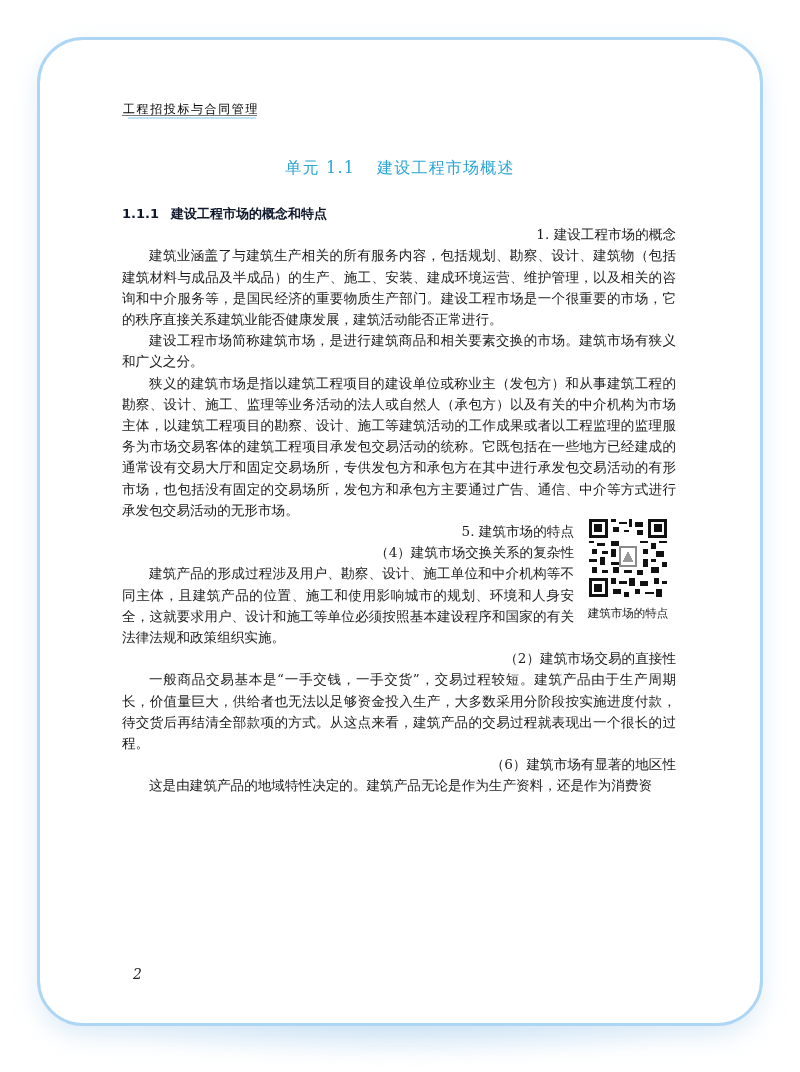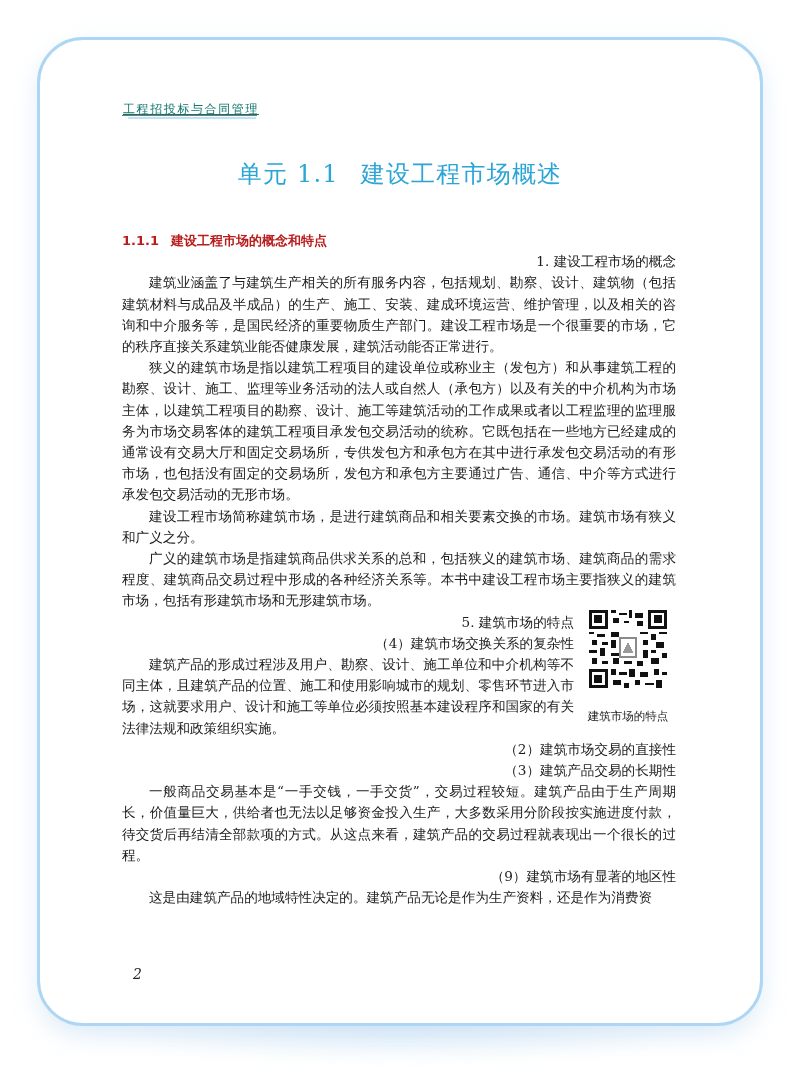--- a/index.html
+++ b/index.html
@@ -15,49 +15,48 @@
     filter:blur(6px);
   }
   .card {
     position:absolute; left:37px; top:37px; width:720px; height:983px;
     border:3px solid #acd6f3; border-radius:46px;
     background:#ffffff;
     box-shadow:0 10px 24px rgba(170,205,235,0.35);
   }
   .running-head {
     position:absolute; left:123px; top:101px;
-    font-size:12px; letter-spacing:1.6px; color:#0f766e;
+    font-size:12px; letter-spacing:1.6px; color:#000000;
     font-family:"DejaVu Serif","Liberation Serif",serif;
-    text-decoration:underline;
   }
   .rh-line-gray { position:absolute; left:122px; top:115px; width:135px; height:1px; background:#777; }
   .rh-line-blue { position:absolute; left:128px; top:117px; width:128px; height:2px; background:#bfe3f5; }
   .unit-title {
     position:absolute; left:0; width:800px; top:158px; text-align:center;
-    font-size:24px; color:#2aa5d6; letter-spacing:1.2px;
+    font-size:16px; color:#2aa5d6; letter-spacing:1.2px;
   }
   .unit-title .num { margin-right:22px; }
   .content {
     position:absolute; left:122px; top:203px; width:554px;
     font-size:13.6px; line-height:21.2px; color:#1c1c1c;
   }
-  .sec-h { color:#b91c1c; font-weight:bold; font-family:"DejaVu Sans","Liberation Sans",sans-serif; font-size:13px;margin-top:27px; }
+  .sec-h { color:#0f172a; font-weight:bold; font-family:"DejaVu Sans","Liberation Sans",sans-serif; font-size:13px; }
   .sec-h .n { margin-right:12px; }
   .sub { padding-left:27px;text-align:right; }
   .para { text-indent:27px; text-align:justify; text-align-last:left; }
   .float-wrap { position:relative; }
   .qr-block {
     float:right; width:96px; margin-left:6px; margin-top:-2px; text-align:center;
   }
   .qr {
     width:78px; height:78px; margin:0 auto; position:relative;
     background:#fff;
   }
   .qr svg { width:78px; height:78px; display:block; }
-  .qr-caption { font-size:11.5px; line-height:16px; margin-top:20px; white-space:nowrap; }
+  .qr-caption { font-size:11.5px; line-height:16px; margin-top:8px; white-space:nowrap; }
   .page-num {
     position:absolute; left:133px; top:966px; font-style:italic; font-size:14px; color:#222;
   }
 </style>
 </head>
 <body>
 
 <div class="glow"></div>
 
 <div class="card"></div>
@@ -69,23 +68,22 @@
 <div class="unit-title">
   <span class="num">单元 1.1</span><span>建设工程市场概述</span>
 </div>
 
 <div class="content">
   <div class="sec-h">
     <span class="n">1.1.1</span><span>建设工程市场的概念和特点</span>
   </div>
   <div class="sub">1. 建设工程市场的概念</div>
   <div class="para">建筑业涵盖了与建筑生产相关的所有服务内容，包括规划、勘察、设计、建筑物（包括建筑材料与成品及半成品）的生产、施工、安装、建成环境运营、维护管理，以及相关的咨询和中介服务等，是国民经济的重要物质生产部门。建设工程市场是一个很重要的市场，它的秩序直接关系建筑业能否健康发展，建筑活动能否正常进行。</div>
+  <div class="para">建设工程市场简称建筑市场，是进行建筑商品和相关要素交换的市场。建筑市场有狭义和广义之分。</div>
   <div class="para">狭义的建筑市场是指以建筑工程项目的建设单位或称业主（发包方）和从事建筑工程的勘察、设计、施工、监理等业务活动的法人或自然人（承包方）以及有关的中介机构为市场主体，以建筑工程项目的勘察、设计、施工等建筑活动的工作成果或者以工程监理的监理服务为市场交易客体的建筑工程项目承发包交易活动的统称。它既包括在一些地方已经建成的通常设有交易大厅和固定交易场所，专供发包方和承包方在其中进行承发包交易活动的有形市场，也包括没有固定的交易场所，发包方和承包方主要通过广告、通信、中介等方式进行承发包交易活动的无形市场。</div>
-  <div class="para">建设工程市场简称建筑市场，是进行建筑商品和相关要素交换的市场。建筑市场有狭义和广义之分。</div>
-  <div class="para">广义的建筑市场是指建筑商品供求关系的总和，包括狭义的建筑市场、建筑商品的需求程度、建筑商品交易过程中形成的各种经济关系等。本书中建设工程市场主要指狭义的建筑市场，包括有形建筑市场和无形建筑市场。</div>
   <div class="float-wrap">
     <div class="qr-block">
       <div class="qr">
         <svg viewBox="0 0 29 29" shape-rendering="crispEdges">
           <rect width="29" height="29" fill="#fff"></rect>
           <g fill="#111">
             <rect x="0" y="0" width="7" height="7"></rect>
               <rect x="1" y="1" width="5" height="5" fill="#fff"></rect>
               <rect x="2" y="2" width="3" height="3"></rect>
             <rect x="22" y="0" width="7" height="7"></rect>
@@ -138,22 +136,21 @@
           </g>
           <rect x="11" y="10" width="7" height="8" fill="#fff"></rect>
           <rect x="11.5" y="10.5" width="6" height="7" fill="none" stroke="#8a8a8a" stroke-width="0.6"></rect>
           <path d="M12.5 16 L14.5 12 L16.5 16 Z" fill="#9a9a9a"></path>
         </svg>
       </div>
       <div class="qr-caption">建筑市场的特点</div>
     </div>
     <div class="sub">5. 建筑市场的特点</div>
     <div class="sub">（4）建筑市场交换关系的复杂性</div>
-    <div class="para">建筑产品的形成过程涉及用户、勘察、设计、施工单位和中介机构等不同主体，且建筑产品的位置、施工和使用影响城市的规划、零售环节进入市场，这就要求用户、设计和施工等单位必须按照基本建设程序和国家的有关法律法规和政策组织实施。</div>
+    <div class="para">建筑产品的形成过程涉及用户、勘察、设计、施工单位和中介机构等不同主体，且建筑产品的位置、施工和使用影响城市的规划、环境和人身安全，这就要求用户、设计和施工等单位必须按照基本建设程序和国家的有关法律法规和政策组织实施。</div>
   </div>
   <div class="sub" style="clear:both">（2）建筑市场交易的直接性</div>
-  <div class="sub">（3）建筑产品交易的长期性</div>
   <div class="para">一般商品交易基本是“一手交钱，一手交货”，交易过程较短。建筑产品由于生产周期长，价值量巨大，供给者也无法以足够资金投入生产，大多数采用分阶段按实施进度付款，待交货后再结清全部款项的方式。从这点来看，建筑产品的交易过程就表现出一个很长的过程。</div>
-  <div class="sub">（9）建筑市场有显著的地区性</div>
+  <div class="sub">（6）建筑市场有显著的地区性</div>
   <div class="para">这是由建筑产品的地域特性决定的。建筑产品无论是作为生产资料，还是作为消费资</div>
 </div>
 
 <div class="page-num">2</div>
 
 </body></html>

